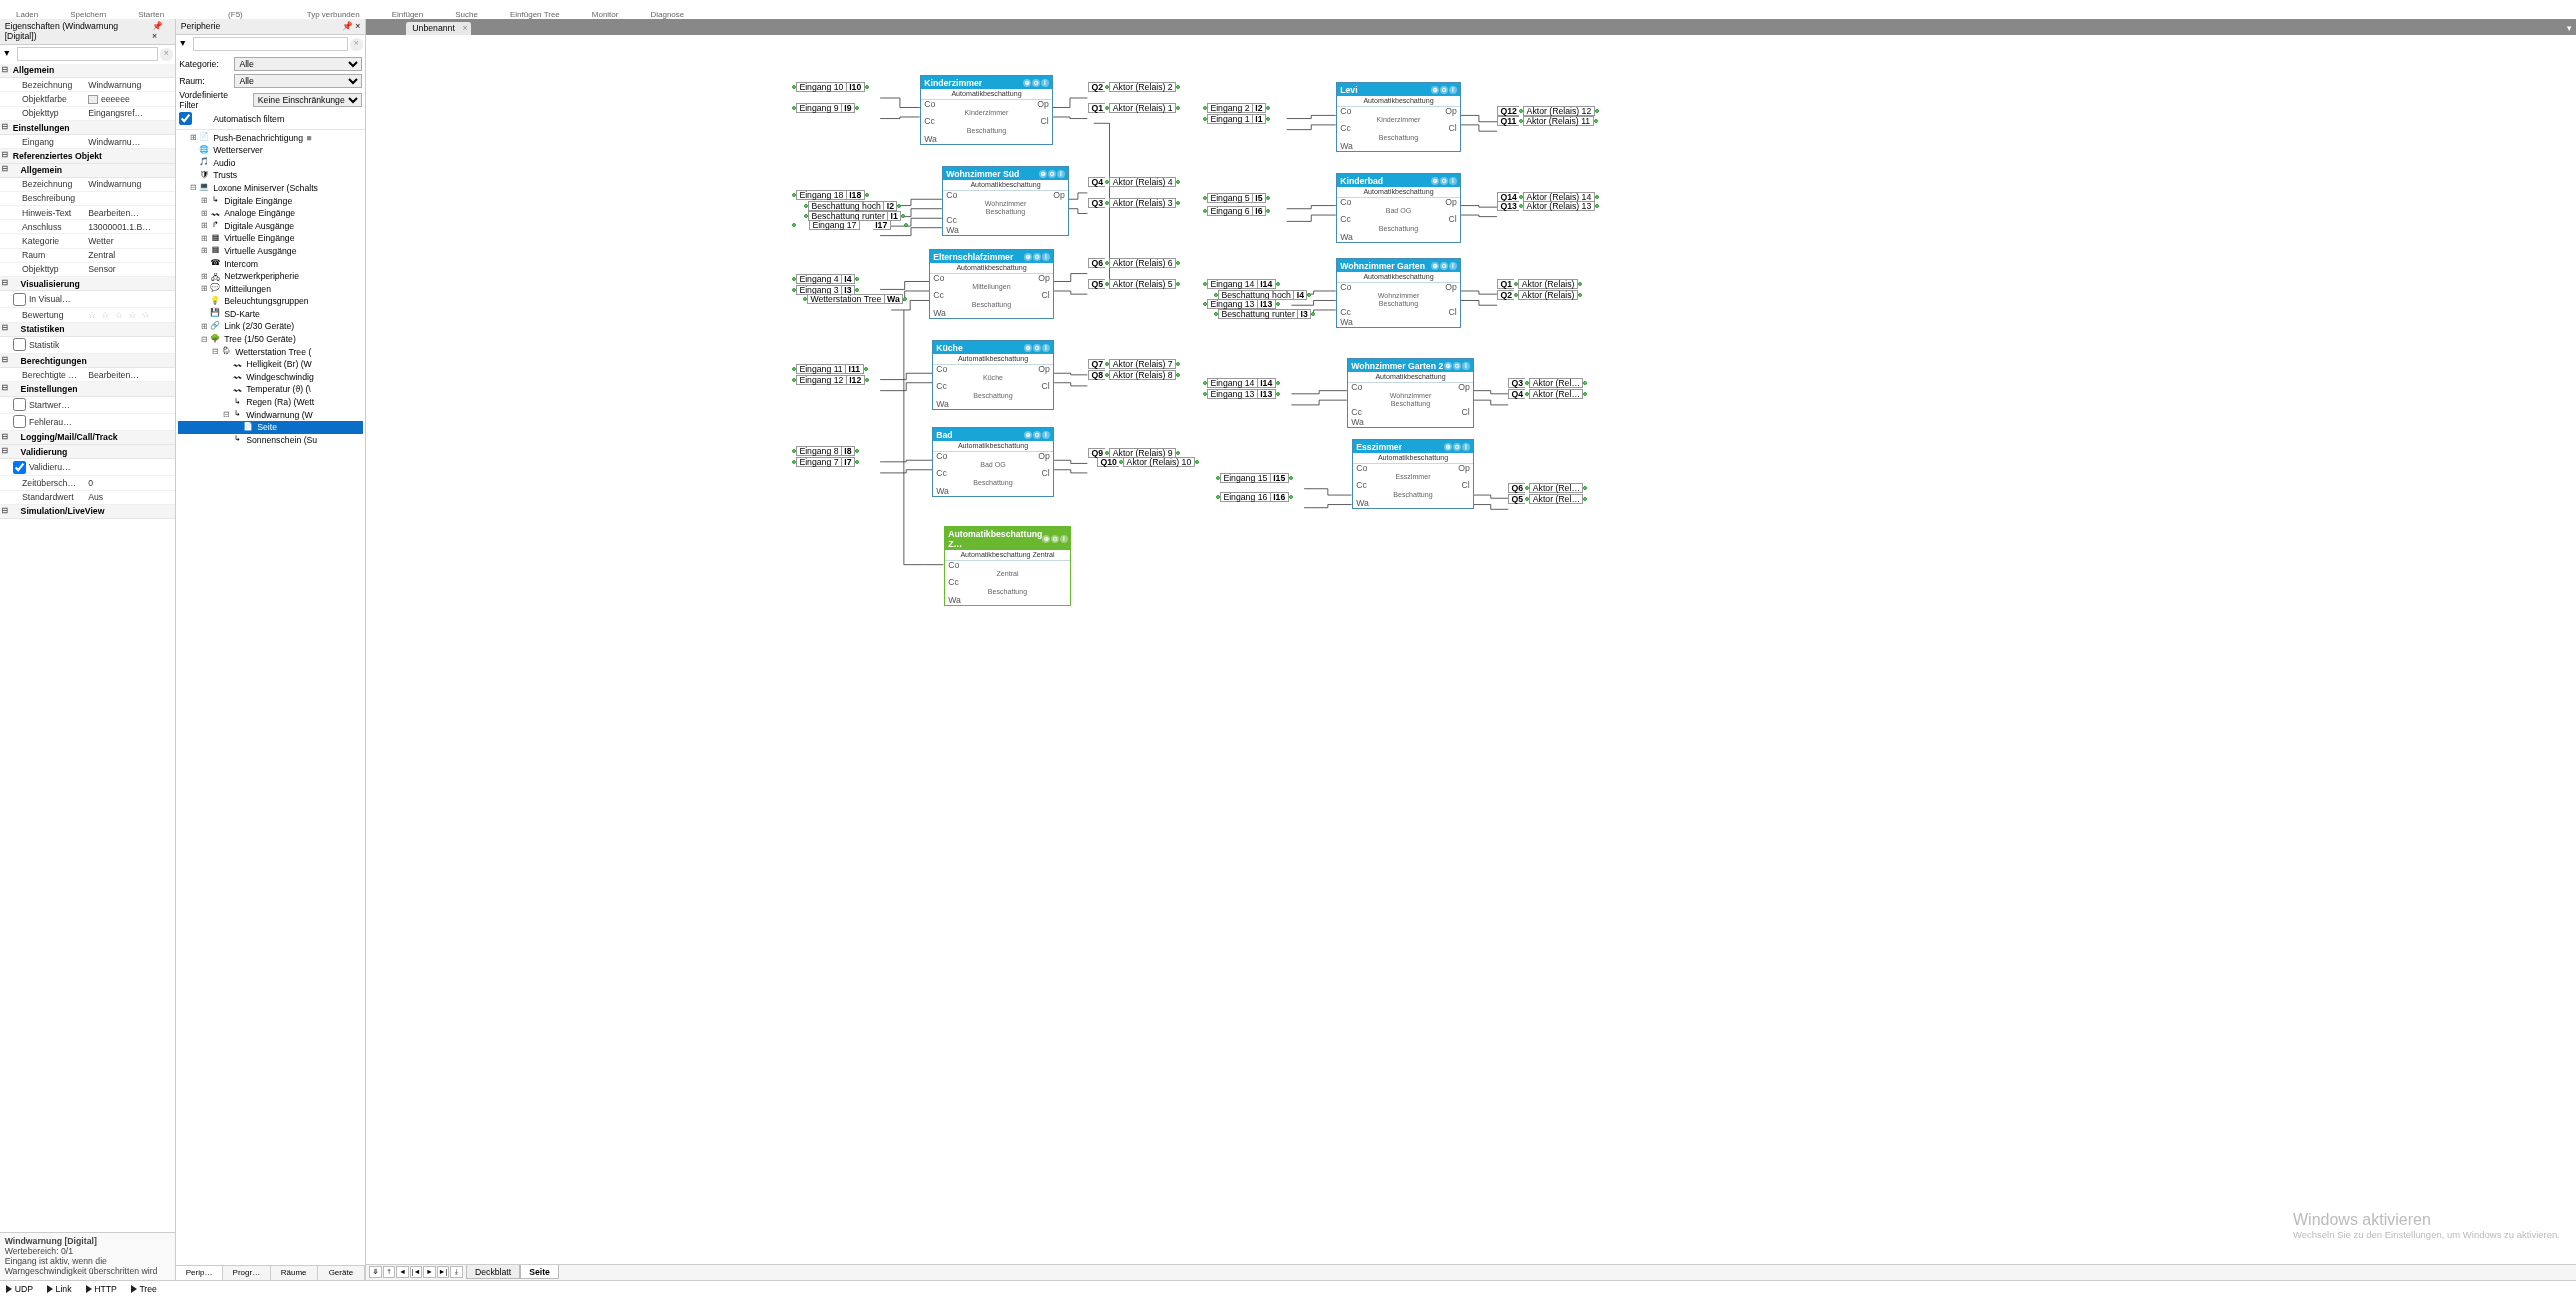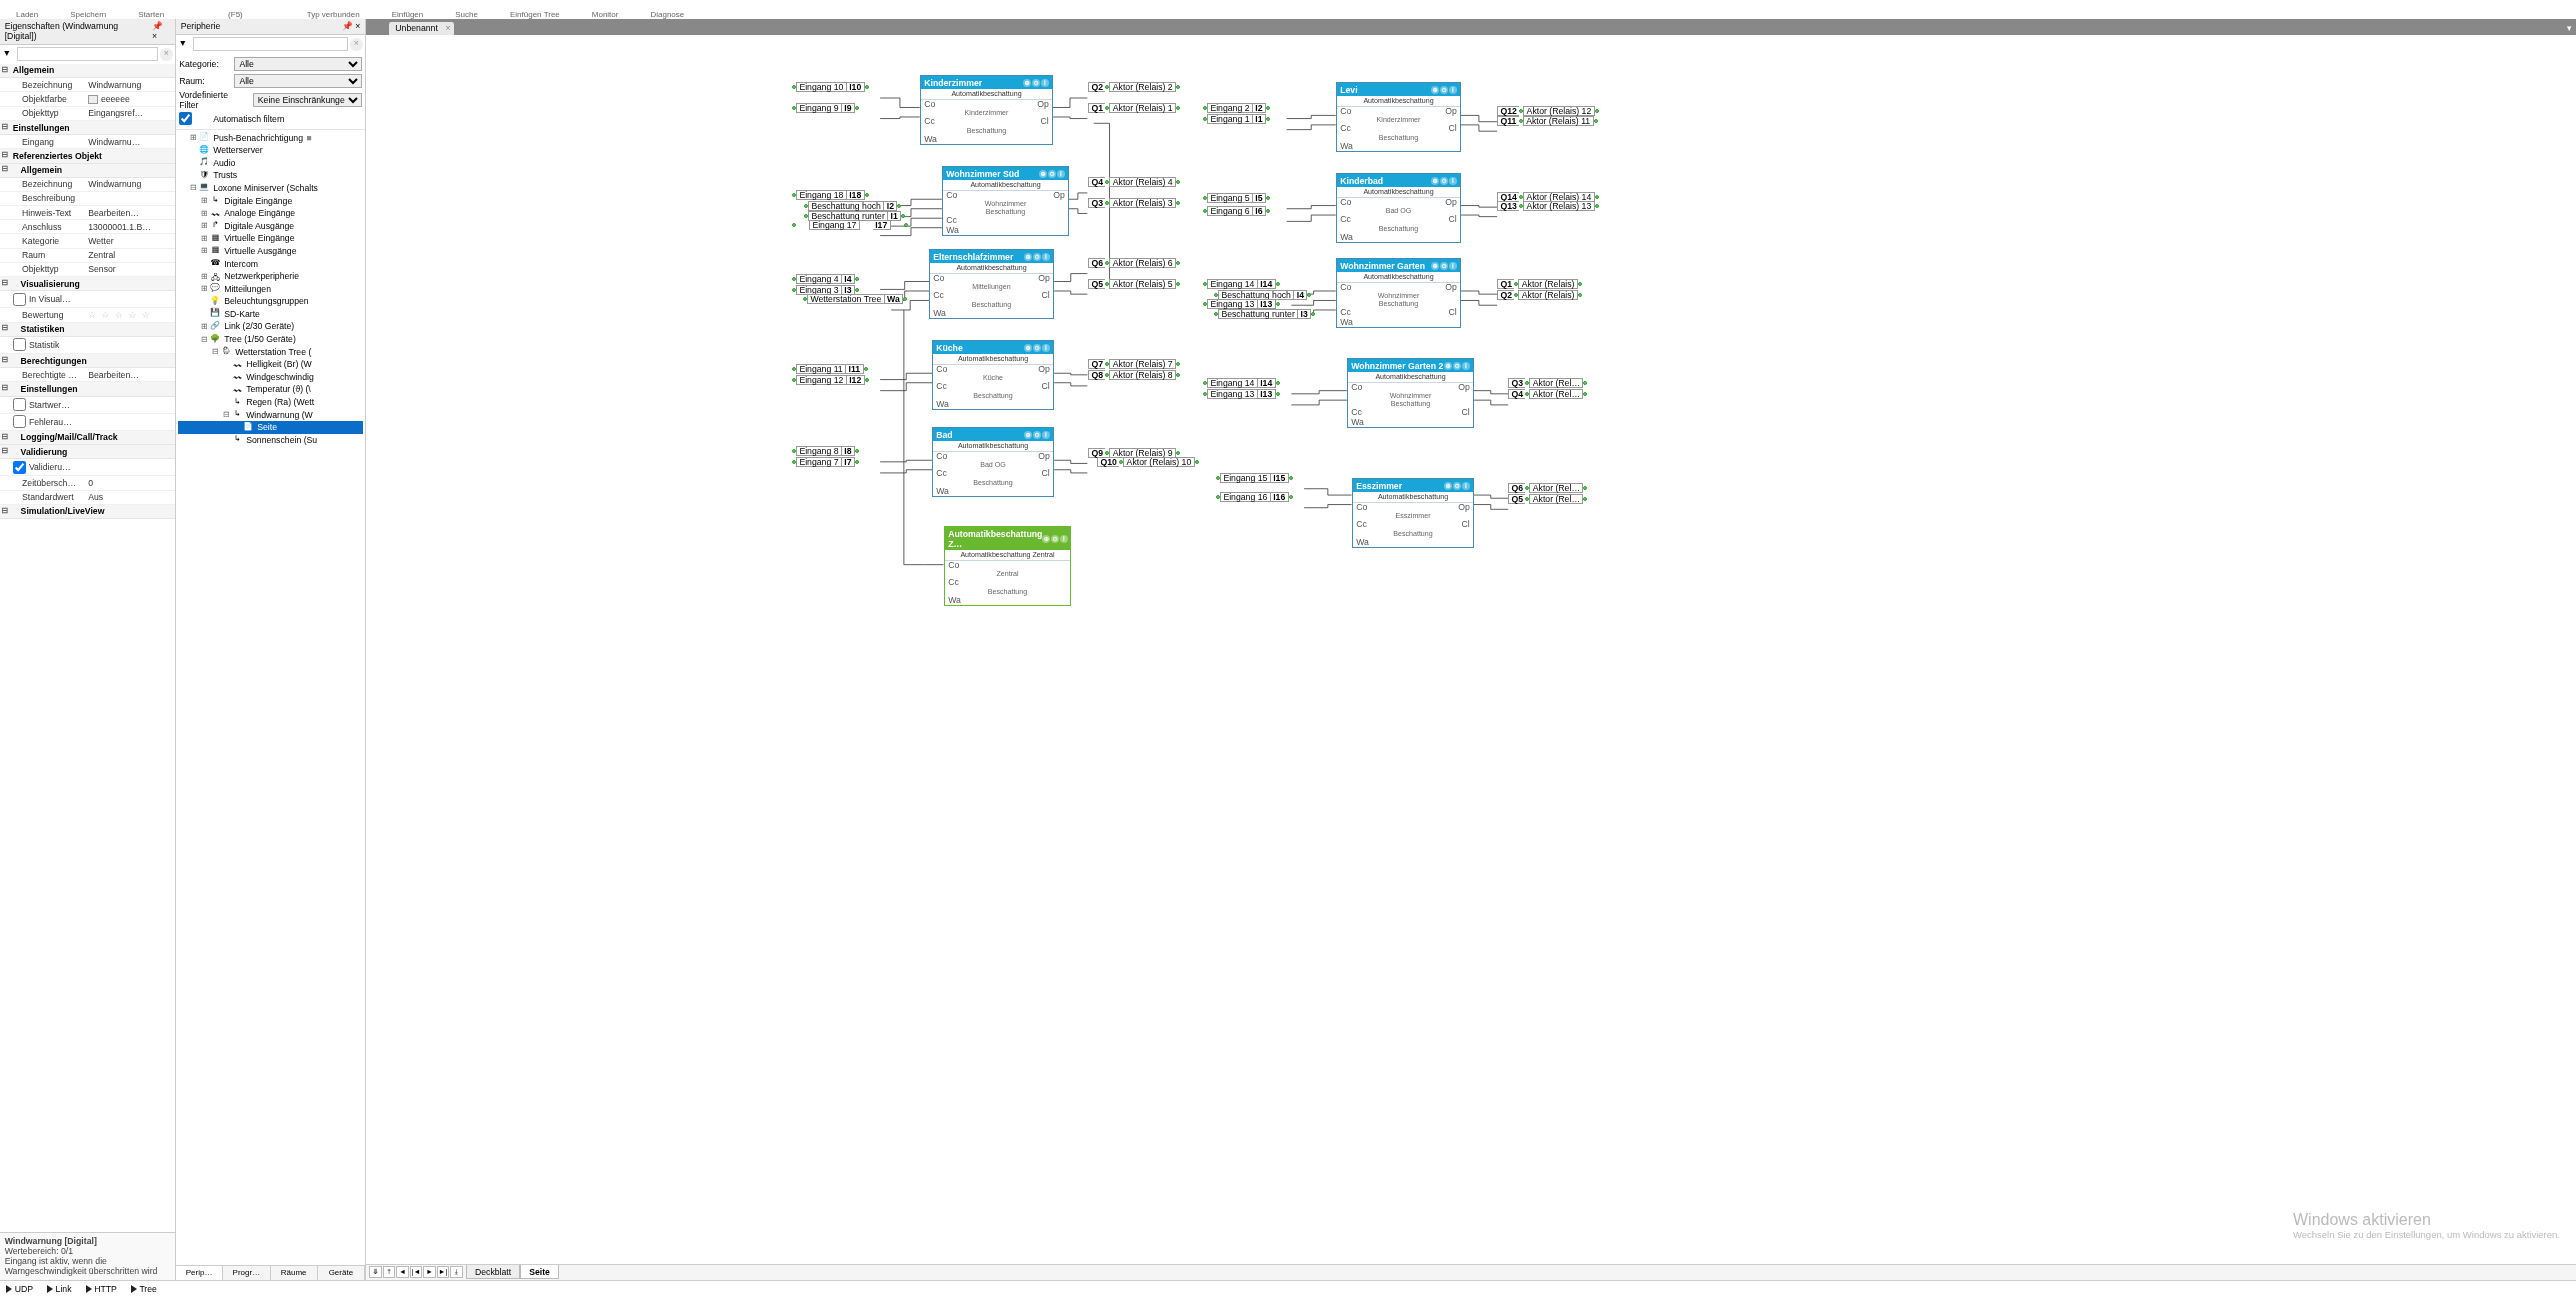--- a/index.html
+++ b/index.html
@@ -55,21 +55,21 @@
 .tnode .ic { width: 12.7px; height: 11px; display: inline-block; margin-right: 2.4px; text-align: center; font-size: 8px; }
 .tnode.sel { background: #0a6ec8; color: #fff; }
 .tnode.sel .ic { color: #fff; }
 .d1 { padding-left: 11px; } .d2 { padding-left: 22px; } .d3 { padding-left: 33px; } .d4 { padding-left: 44px; } .d5 { padding-left: 55px; }
 .periph-tabs { display: flex; border-top: 0.8px solid #ccc; background: #f5f5f5; }
 .periph-tabs .tab { flex: 1; padding: 2.4px 1.6px; text-align: center; border-right: 0.8px solid #ccc; font-size: 8px; cursor: pointer; display: flex; align-items: center; justify-content: center; gap: 1.6px; }
 .periph-tabs .tab.active { background: #fff; }
 
 
 .canvas-wrap { flex: 1; display: flex; flex-direction: column; position: relative; overflow: hidden; }
-.doc-tabs { background: #888; display: flex; padding-left: 23px; height: 16px; align-items: flex-end; }
+.doc-tabs { background: #888; display: flex; padding-left: 40px; height: 16px; align-items: flex-end; }
 .doc-tabs .dtab { background: #e8e8e8; padding: 1.6px 16px 1.6px 6.3px; position: relative; border-radius: 2.4px 2.4px 0 0; margin-right: 1.6px; font-size: 8.7px; }
 .doc-tabs .dtab .x { position: absolute; right: 3.2px; top: 1.6px; cursor: pointer; color: #888; }
 .canvas { flex: 1; background: #fff; position: relative; overflow: hidden; }
 
 
 .block { position: absolute; border: 0.8px solid #468bb3; background: #fff; font-size: 7.1px; }
 .block .bh { background: #1aa5d8; color: #fff; padding: 1.6px 3.2px; font-weight: bold; display: flex; justify-content: space-between; align-items: center; }
 .block .bh .bicons { display: flex; gap: 0.8px; }
 .block .bh .bicons span { width: 8px; height: 8px; border-radius: 50%; background: rgba(255,255,255,0.35); display: inline-block; font-size: 6.3px; text-align: center; line-height: 8px; }
 .block .bst { text-align: center; padding: 0.8px; font-size: 7.1px; color: #333; border-bottom: 0.8px solid #c8d8e0; }
@@ -726,21 +726,21 @@
             <div class="brow">
               <span>Cc</span>
               <span>Cl</span>
             </div>
             <div class="bcenter">Beschattung</div>
             <div class="brow">
               <span>Wa</span>
               <span></span>
             </div>
           </div>
-          <div class="block" style="left: 986px; top: 443px; width: 122px;">
+          <div class="block" style="left: 986px; top: 404px; width: 122px;">
             <div class="bh">
               <span>Esszimmer</span>
               <span class="bicons">
                 <span>⊕</span>
                 <span>⊙</span>
                 <span>i</span>
               </span>
             </div>
             <div class="bst">Automatikbeschattung</div>
             <div class="brow">

